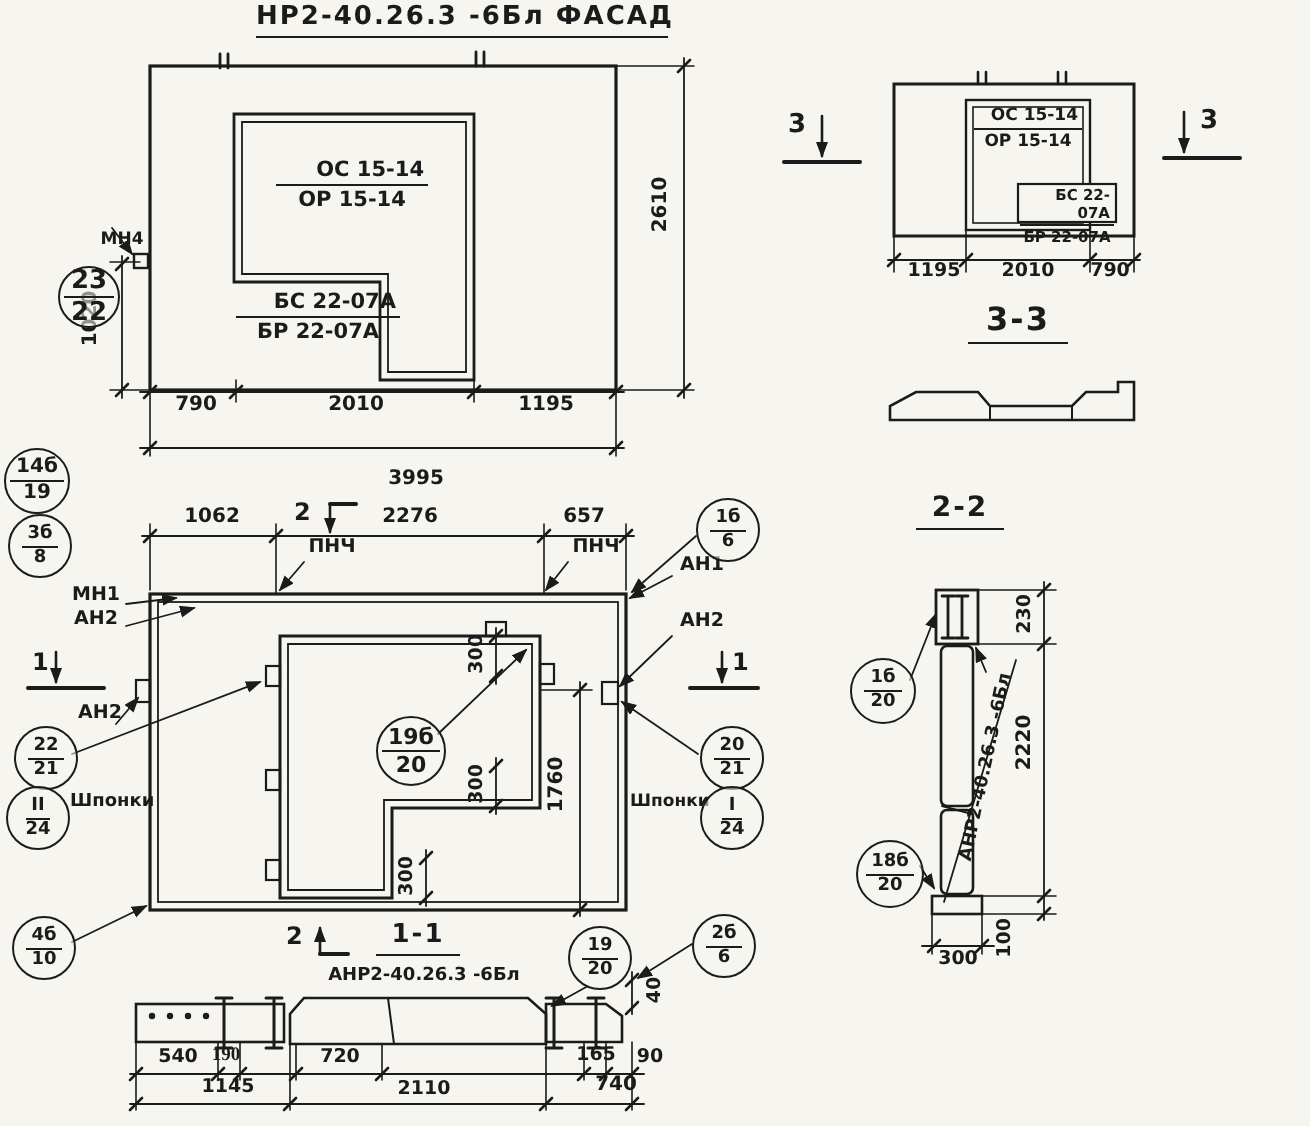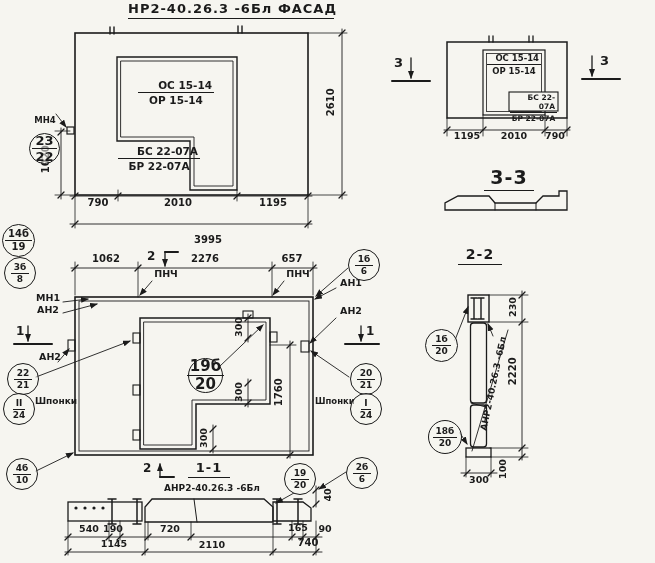--- a/index.html
+++ b/index.html
@@ -181,37 +181,37 @@
   <div class="t c" style="left:81px;top:198px;width:34px;font-size:10px;">790</div>
   <div class="t c" style="left:158px;top:198px;width:40px;font-size:10px;">2010</div>
   <div class="t c" style="left:253px;top:198px;width:40px;font-size:10px;">1195</div>
   <div class="t c" style="left:186px;top:211px;width:44px;font-size:10px;margin-top:24px;">3995</div>
   <div class="t c rot" style="left:311px;top:97px;width:40px;font-size:10px;">2610</div>
   <div class="t c rot" style="left:26px;top:154px;width:40px;font-size:10px;">1020</div>
   <div class="callout" style="left:29px;top:89px;width:29px;height:29px;font-size:13px;margin-top:44px;">
     <span class="cn">23</span>
     <span class="cd">22</span>
   </div>
-  <div class="t c" style="left:28px;top:116px;width:34px;font-size:8.5px;text-align:center;">МН4</div>
+  <div class="t c" style="left:44px;top:116px;width:34px;font-size:8.5px;text-align:center;">МН4</div>
 
   <div class="frac" style="left:487px;top:53px;width:54px;font-size:8.5px;">
     <span class="num">ОС 15-14</span>
     <span class="den">ОР 15-14</span>
   </div>
   <div class="frac" style="left:510px;top:93px;width:47px;font-size:7.5px;">
     <span class="num">БС 22-07А</span>
     <span class="den">БР 22-07А</span>
   </div>
   <div class="t" style="left:394px;top:56px;font-size:13px;">3</div>
   <div class="t" style="left:600px;top:54px;font-size:13px;">3</div>
   <div class="t c" style="left:450px;top:131px;width:34px;font-size:9.5px;">1195</div>
   <div class="t c" style="left:494px;top:131px;width:40px;font-size:9.5px;">2010</div>
   <div class="t c" style="left:541px;top:131px;width:28px;font-size:9.5px;">790</div>
 
-  <div class="t c ttl" style="left:484px;top:168px;width:50px;font-size:19px;">3-3</div>
+  <div class="t c ttl" style="left:484px;top:152px;width:50px;font-size:16px;">3-3</div>
 
   <div class="t c" style="left:88px;top:254px;width:36px;font-size:10px;">1062</div>
   <div class="t c" style="left:187px;top:254px;width:36px;font-size:10px;">2276</div>
   <div class="t c" style="left:274px;top:254px;width:36px;font-size:10px;">657</div>
   <div class="t" style="left:147px;top:250px;font-size:12px;">2</div>
   <div class="t c" style="left:151px;top:269px;width:30px;font-size:9.5px;">ПНЧ</div>
   <div class="t c" style="left:283px;top:269px;width:30px;font-size:9.5px;">ПНЧ</div>
   <div class="t c" style="left:34px;top:293px;width:28px;font-size:9.5px;">МН1</div>
   <div class="t c" style="left:34px;top:305px;width:28px;font-size:9.5px;">АН2</div>
   <div class="t c" style="left:338px;top:278px;width:26px;font-size:9.5px;">АН1</div>
@@ -248,42 +248,42 @@
       <span class="cd">24</span>
   </div>
   <div class="callout" style="left:350px;top:363px;width:30px;height:30px;font-size:9px;">
     <span class="cn">20</span>
       <span class="cd">21</span>
   </div>
   <div class="callout" style="left:350px;top:393px;width:30px;height:30px;font-size:9px;">
     <span class="cn">I</span>
       <span class="cd">24</span>
   </div>
-  <div class="callout" style="left:188px;top:358px;width:33px;height:33px;font-size:15px;">
+  <div class="callout" style="left:188px;top:358px;width:33px;height:33px;font-size:11px;">
     <span class="cn">19б</span>
       <span class="cd">20</span>
   </div>
   <div class="callout" style="left:6px;top:458px;width:30px;height:30px;font-size:9px;">
     <span class="cn">4б</span>
       <span class="cd">10</span>
   </div>
   <div class="callout" style="left:346px;top:457px;width:30px;height:30px;font-size:9px;">
     <span class="cn">2б</span>
       <span class="cd">6</span>
   </div>
 
   <div class="t" style="left:143px;top:462px;font-size:12px;">2</div>
   <div class="t c ttl" style="left:188px;top:461px;width:42px;font-size:13px;">1-1</div>
   <div class="t c" style="left:154px;top:484px;width:116px;font-size:9px;">АНР2-40.26.3  -6Бл</div>
   <div class="callout" style="left:284px;top:463px;width:30px;height:30px;font-size:9px;">
     <span class="cn">19</span>
       <span class="cd">20</span>
   </div>
   <div class="t c" style="left:72px;top:524px;width:34px;font-size:9.5px;">540</div>
-  <div class="t c" style="left:99px;top:524px;width:28px;font-size:9.5px;">190</div>
+  <div class="t c" style="left:99px;top:524px;width:28px;font-size:9.5px;font-family:Liberation Serif, serif;">190</div>
   <div class="t c" style="left:153px;top:524px;width:34px;font-size:9.5px;">720</div>
   <div class="t c" style="left:282px;top:523px;width:32px;font-size:9.5px;">165</div>
   <div class="t c" style="left:312px;top:524px;width:26px;font-size:9.5px;">90</div>
   <div class="t c" style="left:94px;top:539px;width:40px;font-size:9.5px;">1145</div>
   <div class="t c" style="left:192px;top:540px;width:40px;font-size:9.5px;">2110</div>
   <div class="t c" style="left:290px;top:538px;width:36px;font-size:10px;">740</div>
 
   <div class="t c ttl" style="left:458px;top:247px;width:44px;font-size:14px;">2-2</div>
   <div class="t c" style="left:434px;top:379px;width:120px;font-size:9px;transform:rotate(-78deg);transform-origin:center;">АНР2-40.26.3  -6Бл</div>
   <div class="t c rot" style="left:493px;top:302px;width:40px;font-size:9.5px;">230</div>

